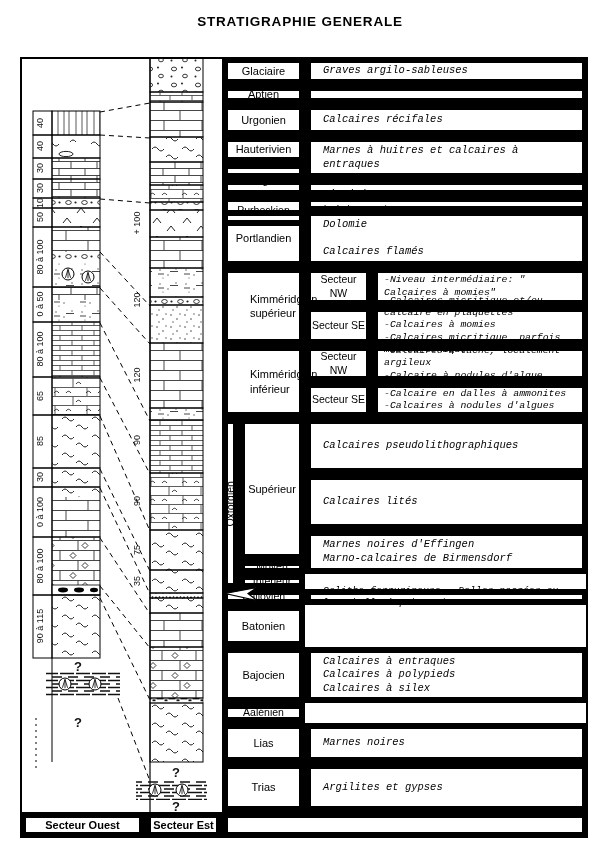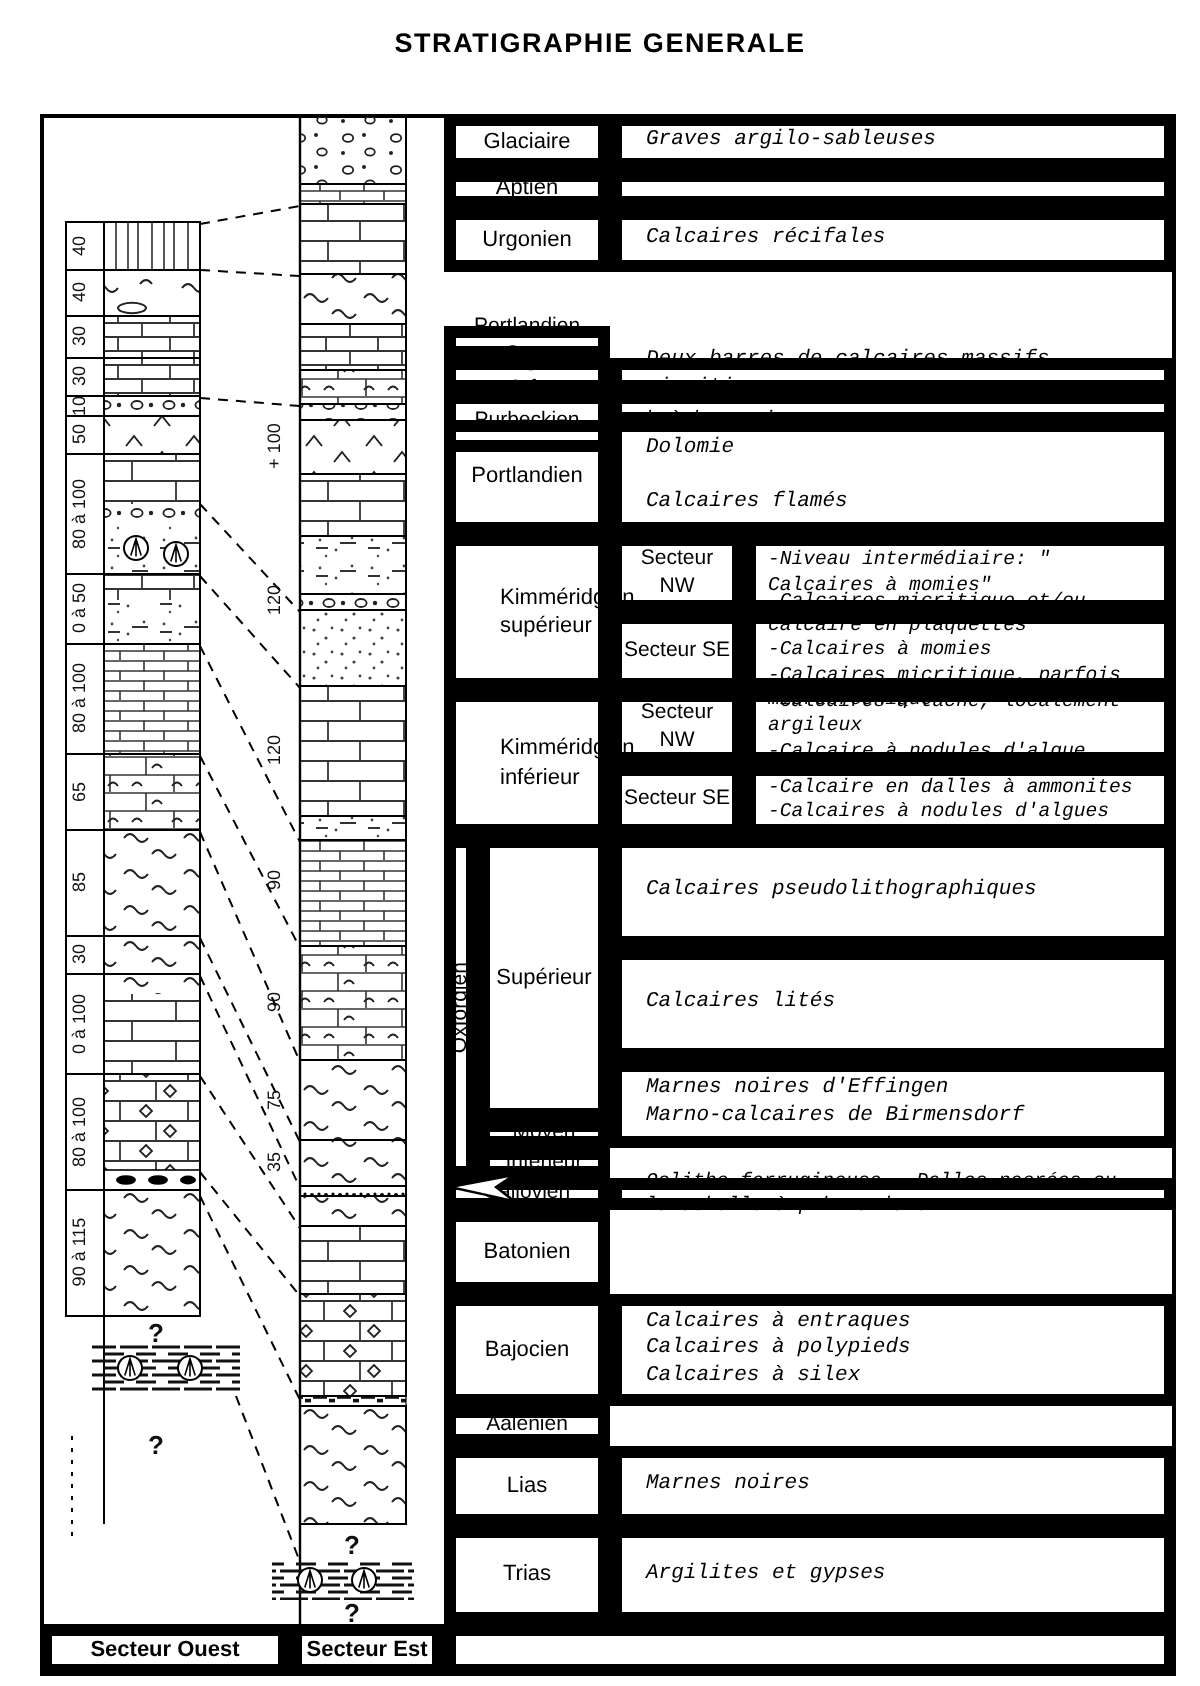--- a/index.html
+++ b/index.html
@@ -245,21 +245,23 @@
 
   <div class="cell" style="left:222px;top:57px;width:83px;height:28px">Glaciaire</div>
   <div class="cell desc" style="left:305px;top:57px;width:283px;height:28px">Graves argilo-sableuses</div>
 
   <div class="cell" style="left:222px;top:85px;width:83px;height:19px">Aptien</div>
   <div class="cell desc" style="left:305px;top:85px;width:283px;height:19px"></div>
 
   <div class="cell" style="left:222px;top:104px;width:83px;height:32px">Urgonien</div>
   <div class="cell desc" style="left:305px;top:104px;width:283px;height:32px">Calcaires récifales</div>
 
+  <div class="cell" style="left:222px;top:136px;width:83px;height:27px">Hauterivien</div>
   <div class="cell small" style="left:222px;top:163px;width:83px;height:16px">Portlandien Sup.</div>
+  <div class="cell desc" style="left:305px;top:136px;width:283px;height:43px">Marnes à huitres et calcaires à entraques</div>
 
   <div class="cell small" style="left:222px;top:179px;width:83px;height:17px">Valanginien Inf.</div>
   <div class="cell desc" style="left:305px;top:179px;width:283px;height:17px">Deux barres de calcaires massifs micritiques</div>
 
   <div class="cell small" style="left:222px;top:196px;width:83px;height:30px">Purbeckien</div>
   <div class="cell desc tiny" style="left:305px;top:196px;width:283px;height:14px;font-style:italic">Marno-calcaires et calcaires à micro-brèches noires</div>
 
   <div class="cell" style="left:222px;top:210px;width:83px;height:57px">Portlandien</div>
   <div class="cell desc" style="left:305px;top:210px;width:283px;height:57px">Dolomie
 

